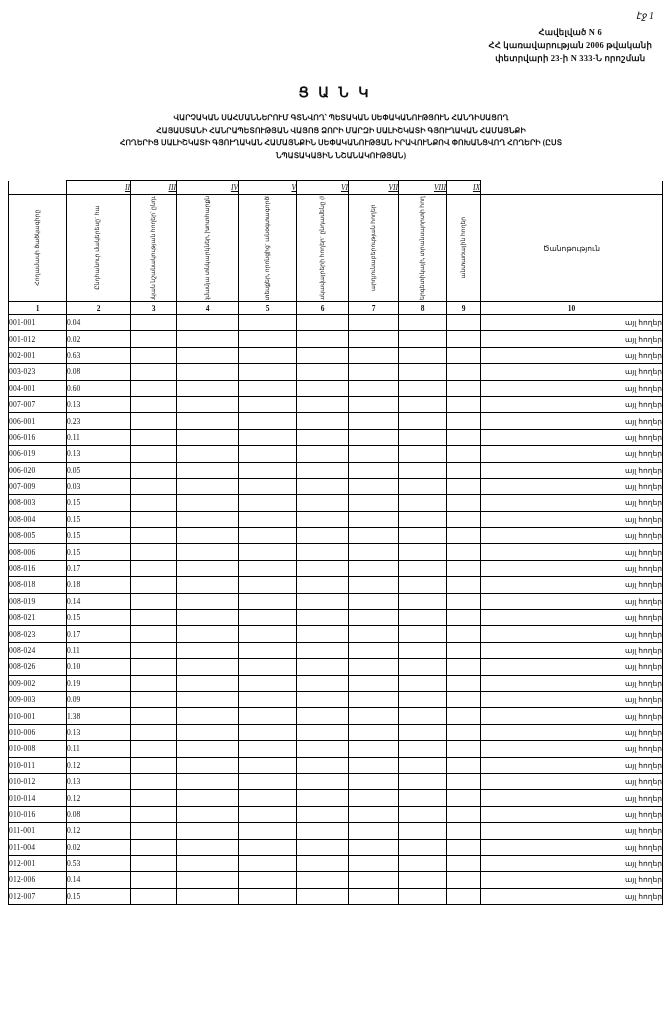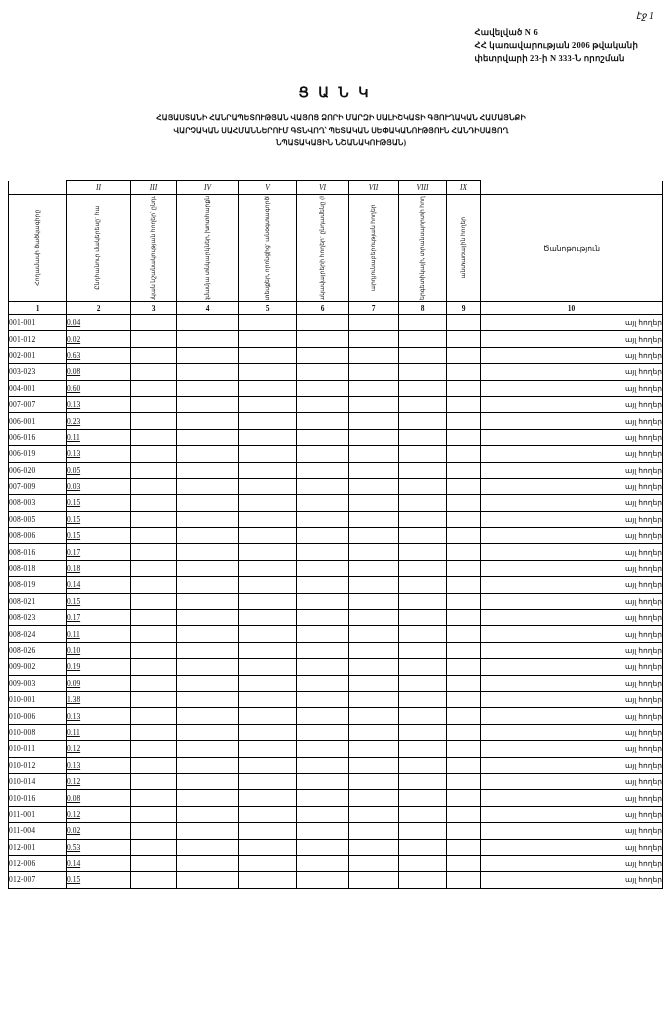--- a/index.html
+++ b/index.html
@@ -15,22 +15,22 @@
     width:670px;height:1021px;
     padding:4px;
     box-sizing:border-box;
     filter:contrast(1.02);
   }
   .page-num{
     position:absolute;top:10px;right:16px;
     font-size:10px;font-style:italic;
   }
   .header-block{
-    position:absolute;top:26px;right:32px;
-    text-align:left;
+    position:absolute;top:26px;right:18px;
+    text-align:center;
     font-size:8.5px;
     font-weight:bold;
     line-height:1.55;
     letter-spacing:0.2px;
   }
   .doc-title{
     position:absolute;top:84px;left:0;right:0;
     text-align:center;
     font-size:14px;
     font-weight:bold;
@@ -64,23 +64,24 @@
   col.c4{width:62px}
   col.c5{width:58px}
   col.c6{width:52px}
   col.c7{width:50px}
   col.c8{width:48px}
   col.c9{width:34px}
   col.c10{width:182px}
 
   .rn-row td{
     height:13px;
-    text-align:center;
+    text-align:right;
     font-size:7.5px;
     font-family:"Liberation Serif", serif;
+    text-decoration:underline;
   }
   .rn-row td.blank{border-top:none;}
   .head-row td{
     height:106px;
     text-align:center;
     position:relative;
   }
   .vwrap{
     height:104px;
     display:flex;
@@ -113,21 +114,20 @@
   td.code{
     padding-left:3px;
     text-align:left;
     font-size:8px;
     letter-spacing:0.2px;
   }
   td.val{
     padding-left:5px;
     text-align:left;
     font-size:8px;
-    text-decoration:underline;
   }
   td.note{
     padding-left:5px;
     text-align:right;
     font-size:7.6px;
   }
   td.empty{}
   .roman{
     font-size:7px;
     font-style:italic;
@@ -142,22 +142,23 @@
 
   <div class="header-block">
     <div>Հավելված N 6</div>
     <div>ՀՀ կառավարության 2006 թվականի</div>
     <div>փետրվարի 23-ի N 333-Ն որոշման</div>
   </div>
 
   <div class="doc-title">Ց Ա Ն Կ</div>
 
   <div class="subtitle">
+    <div>ՎԱՐՉԱԿԱՆ ՍԱՀՄԱՆՆԵՐՈՒՄ ԳՏՆՎՈՂ՝ ՊԵՏԱԿԱՆ ՍԵՓԱԿԱՆՈՒԹՅՈՒՆ ՀԱՆԴԻՍԱՑՈՂ</div>
     <div>ՀԱՅԱՍՏԱՆԻ ՀԱՆՐԱՊԵՏՈՒԹՅԱՆ ՎԱՅՈՑ ՁՈՐԻ ՄԱՐԶԻ ՍԱԼԻՇԿԱՏԻ ԳՅՈՒՂԱԿԱՆ ՀԱՄԱՅՆՔԻ</div>
-    <div>ՎԱՐՉԱԿԱՆ ՍԱՀՄԱՆՆԵՐՈՒՄ ԳՏՆՎՈՂ՝ ՊԵՏԱԿԱՆ ՍԵՓԱԿԱՆՈՒԹՅՈՒՆ ՀԱՆԴԻՍԱՑՈՂ</div>
+    <div>ՀՈՂԵՐԻՑ ՍԱԼԻՇԿԱՏԻ ԳՅՈՒՂԱԿԱՆ ՀԱՄԱՅՆՔԻՆ ՍԵՓԱԿԱՆՈՒԹՅԱՆ ԻՐԱՎՈՒՆՔՈՎ ՓՈԽԱՆՑՎՈՂ ՀՈՂԵՐԻ (ԸՍՏ</div>
     <div>ՆՊԱՏԱԿԱՅԻՆ ՆՇԱՆԱԿՈՒԹՅԱՆ)</div>
   </div>
 
   <table class="grid">
     <colgroup>
       <col class="c1">
         <col class="c2">
         <col class="c3">
         <col class="c4">
         <col class="c5">
@@ -384,20 +385,32 @@
           <td class="empty">&nbsp;</td>
           <td class="empty">&nbsp;</td>
           <td class="empty">&nbsp;</td>
           <td class="empty">&nbsp;</td>
           <td class="empty">&nbsp;</td>
           <td class="empty">&nbsp;</td>
           <td class="empty">&nbsp;</td>
           <td class="note">այլ հողեր</td>
         </tr>
         <tr class="data-row">
+          <td class="code">008-004</td>
+          <td class="val">0.15</td>
+          <td class="empty">&nbsp;</td>
+          <td class="empty">&nbsp;</td>
+          <td class="empty">&nbsp;</td>
+          <td class="empty">&nbsp;</td>
+          <td class="empty">&nbsp;</td>
+          <td class="empty">&nbsp;</td>
+          <td class="empty">&nbsp;</td>
+          <td class="note">այլ հողեր</td>
+        </tr>
+        <tr class="data-row">
           <td class="code">008-005</td>
           <td class="val">0.15</td>
           <td class="empty">&nbsp;</td>
           <td class="empty">&nbsp;</td>
           <td class="empty">&nbsp;</td>
           <td class="empty">&nbsp;</td>
           <td class="empty">&nbsp;</td>
           <td class="empty">&nbsp;</td>
           <td class="empty">&nbsp;</td>
           <td class="note">այլ հողեր</td>

